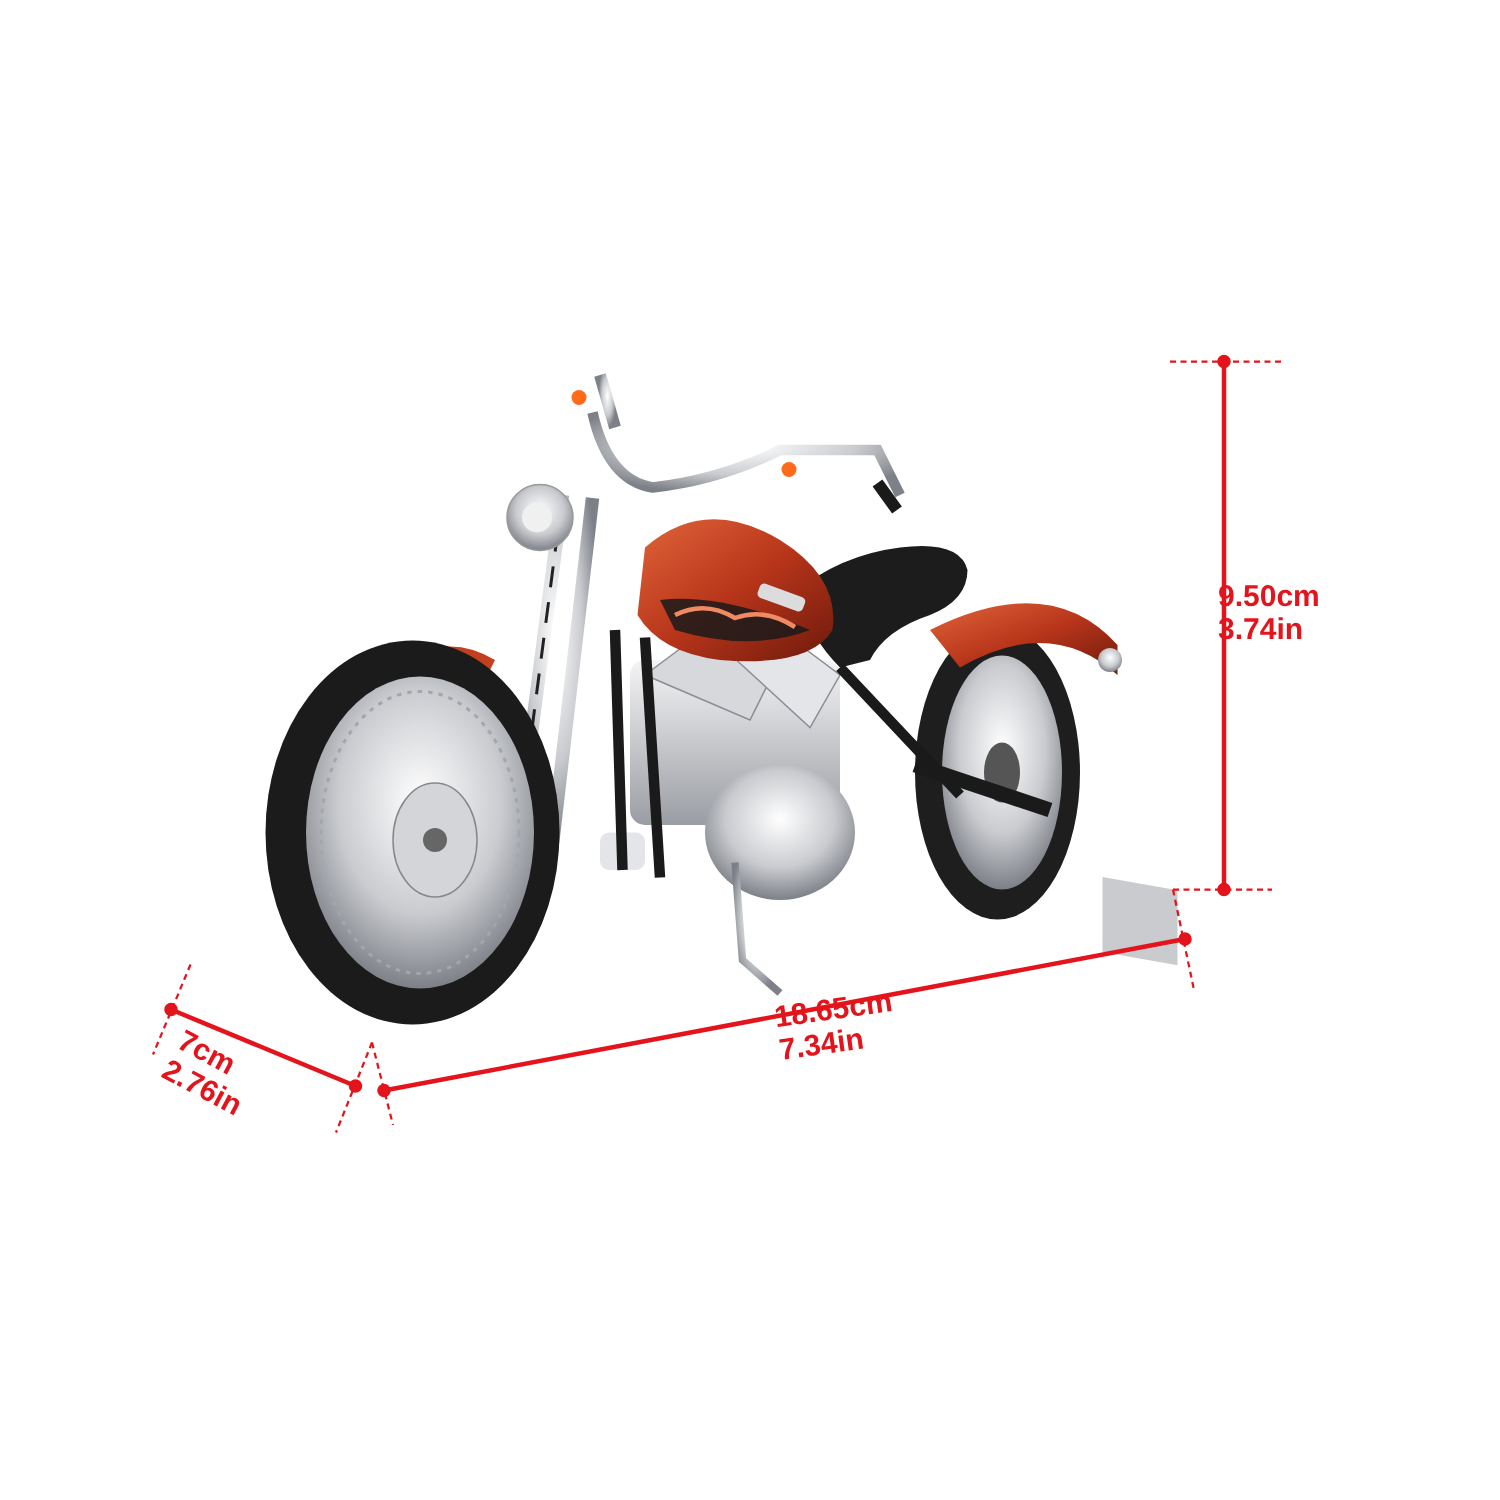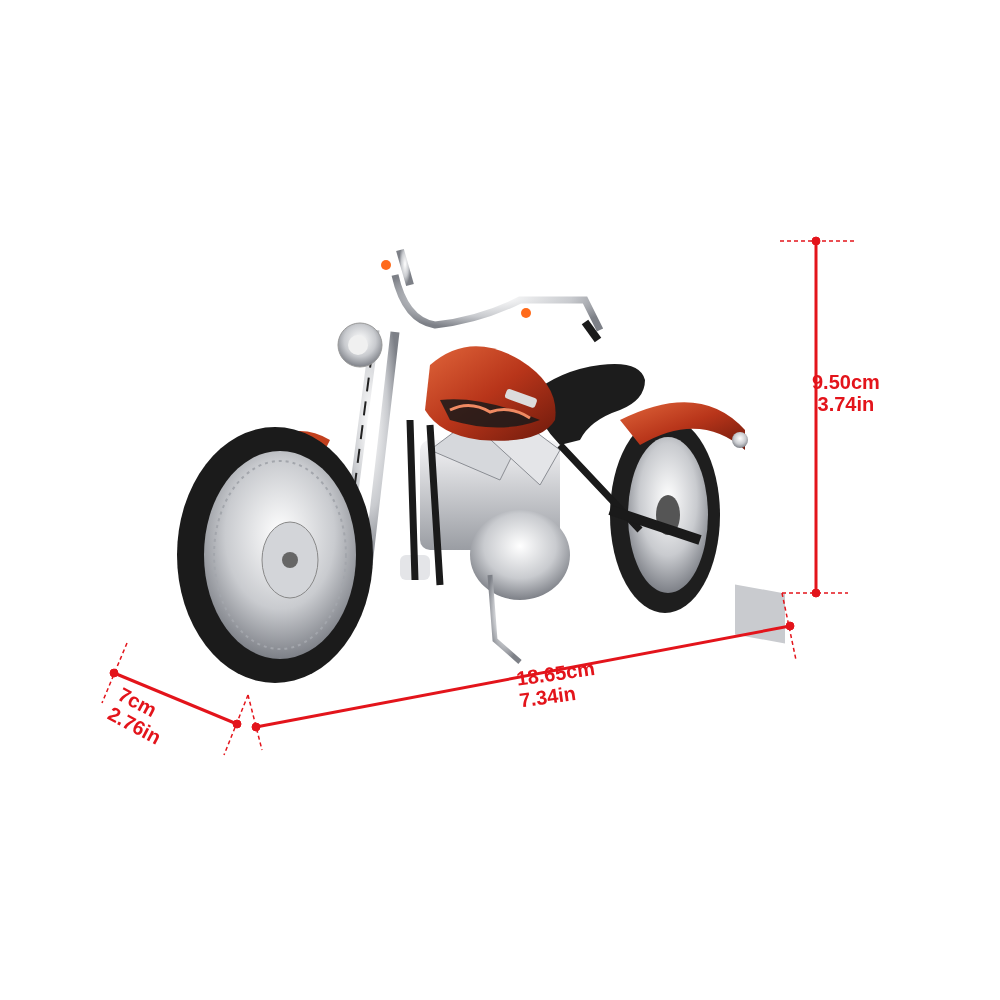--- a/index.html
+++ b/index.html
@@ -2,21 +2,21 @@
 <html><head>
   <meta charset="utf-8">
   <style>
     html, body { margin: 0; padding: 0; background: #ffffff; }
     body { width: 1000px; height: 1000px; position: relative; overflow: hidden;
            font-family: "Liberation Sans", sans-serif; }
     #scene { position: absolute; left: 0; top: 0; width: 1000px; height: 1000px; }
     .dim-label { position: absolute; color: #e3141b; font-weight: bold; font-size: 20px;
                  line-height: 22px; font-family: "Liberation Sans", sans-serif; }
     .dim-label span { display: block; }
-    #height-label { left: 812px; top: 371px; text-align: center; }
+    #height-label { left: 812px; top: 387px; }
     #length-label { left: 515px; top: 668px; transform: rotate(-8deg); transform-origin: left top; }
     #width-label { left: 125px; top: 683px; transform: rotate(28deg); transform-origin: left top; }
   </style>
 </head>
 <body>
 
 <svg id="scene" viewBox="0 0 1000 1000" xmlns="http://www.w3.org/2000/svg">
   <defs>
     <radialGradient id="chrome" cx="50%" cy="40%" r="60%">
       <stop offset="0%" stop-color="#ffffff"></stop>

